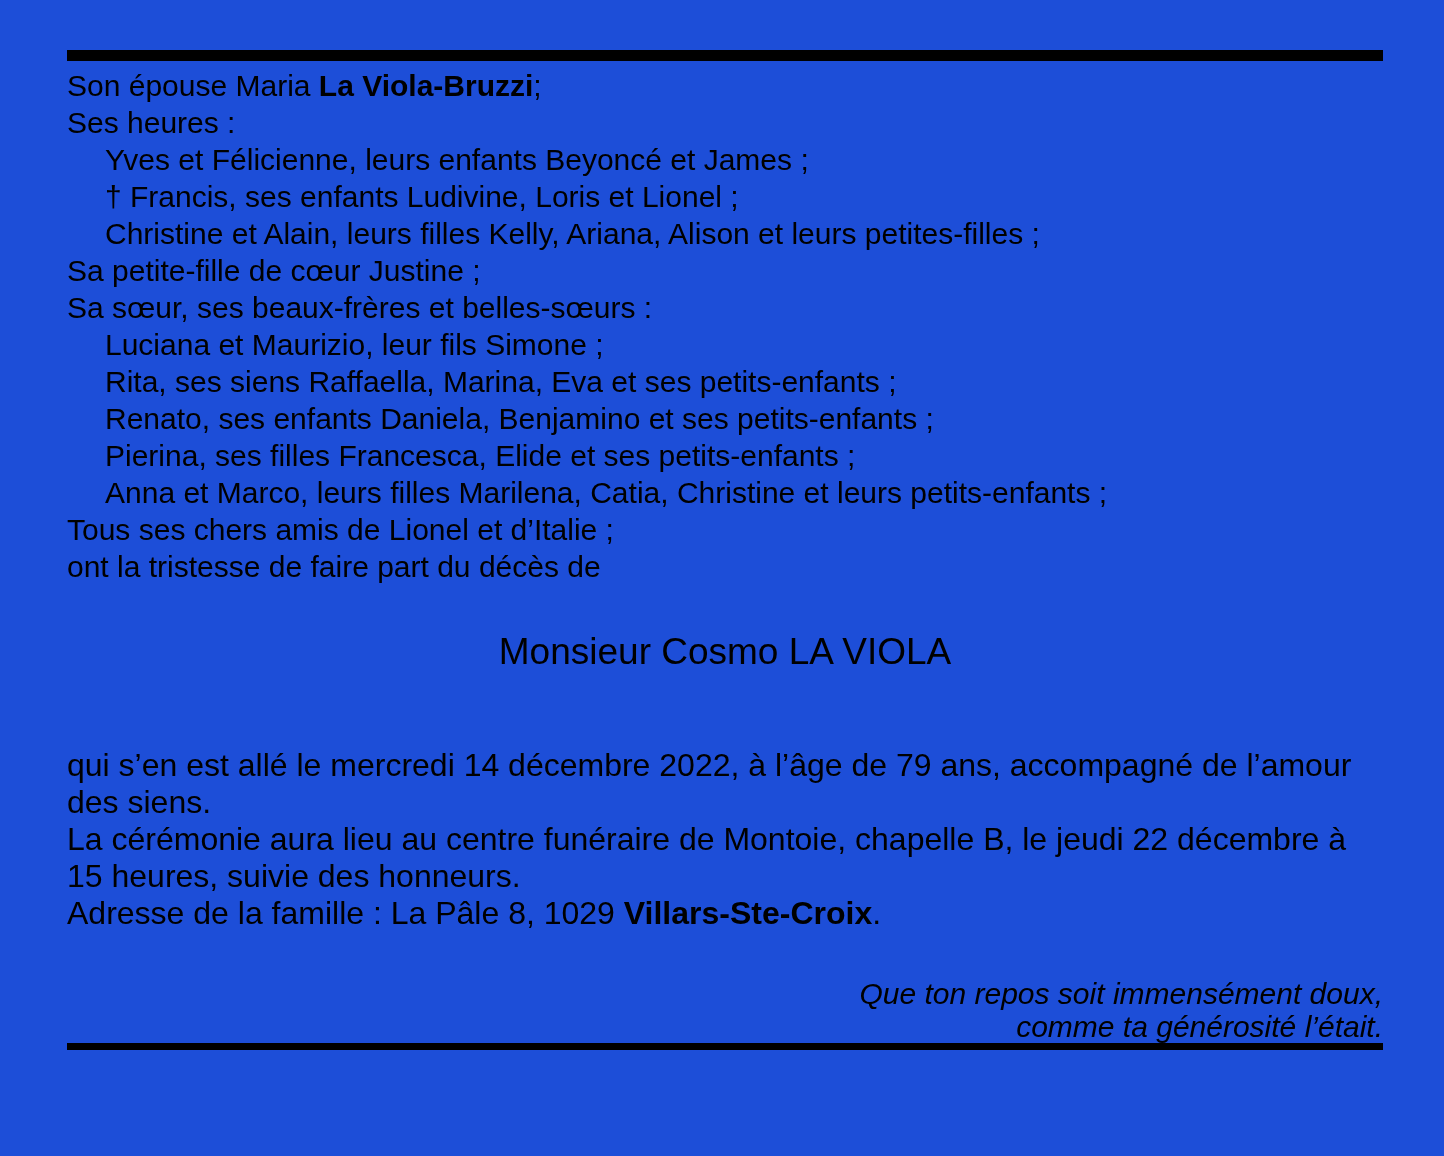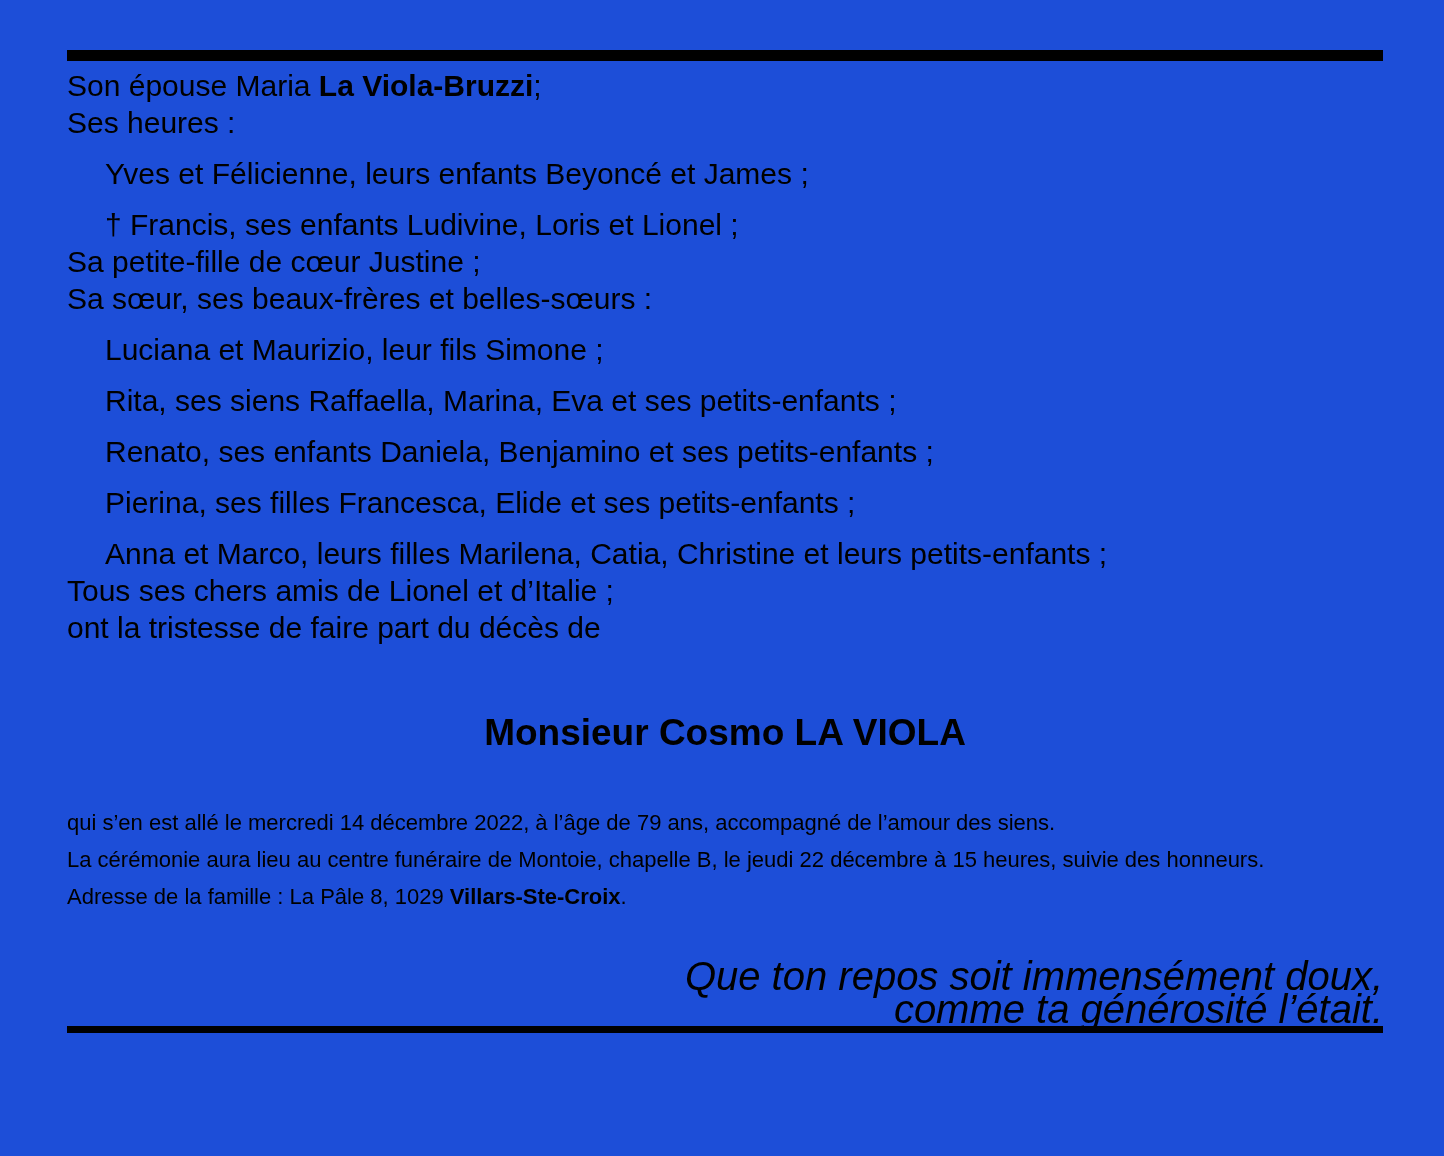--- a/index.html
+++ b/index.html
@@ -30,40 +30,39 @@
   .family {
     margin-top: 6px;
     font-size: 30px;
     line-height: 37px;
   }
   .family .line {
     white-space: nowrap;
   }
   .family .line.indent {
     padding-left: 38px;
-    margin-top: 14px;
   }
   .name-heading {
-    margin-top: 64px;
+    margin-top: 44px;
     font-size: 37px;
     line-height: 46px;
-    font-weight: bold;
+    font-weight: normal;
     text-align: center;
   }
   .details {
-    margin-top: 48px;
-    font-size: 22px;
+    margin-top: 72px;
+    font-size: 32px;
     line-height: 37px;
   }
   .details p {
     margin: 0;
   }
   .epitaph {
     margin-top: 45px;
-    font-size: 40px;
+    font-size: 30px;
     line-height: 33px;
     font-style: italic;
     text-align: right;
   }
   .rule-bottom {
     margin-top: 0px;
     height: 7px;
     background: #000000;
   }
   b { font-weight: bold; }
@@ -74,20 +73,21 @@
 <div class="page">
   <div class="content">
 
     <div class="rule-top"></div>
 
     <div class="family">
       <div class="line"><span>Son épouse Maria </span><b>La Viola-Bruzzi</b><span>;</span></div>
       <div class="line"><span>Ses heures :</span></div>
       <div class="line indent"><span>Yves et Félicienne, leurs enfants Beyoncé et James ;</span></div>
       <div class="line indent"><span>† Francis, ses enfants Ludivine, Loris et Lionel ;</span></div>
+      <div class="line indent"><span>Christine et Alain, leurs filles Kelly, Ariana, Alison et leurs petites-filles ;</span></div>
       <div class="line"><span>Sa petite-fille de cœur Justine ;</span></div>
       <div class="line"><span>Sa sœur, ses beaux-frères et belles-sœurs :</span></div>
       <div class="line indent"><span>Luciana et Maurizio, leur fils Simone ;</span></div>
       <div class="line indent"><span>Rita, ses siens Raffaella, Marina, Eva et ses petits-enfants ;</span></div>
       <div class="line indent"><span>Renato, ses enfants Daniela, Benjamino et ses petits-enfants ;</span></div>
       <div class="line indent"><span>Pierina, ses filles Francesca, Elide et ses petits-enfants ;</span></div>
       <div class="line indent"><span>Anna et Marco, leurs filles Marilena, Catia, Christine et leurs petits-enfants ;</span></div>
       <div class="line"><span>Tous ses chers amis de Lionel et d’Italie ;</span></div>
       <div class="line"><span>ont la tristesse de faire part du décès de</span></div>
     </div>

